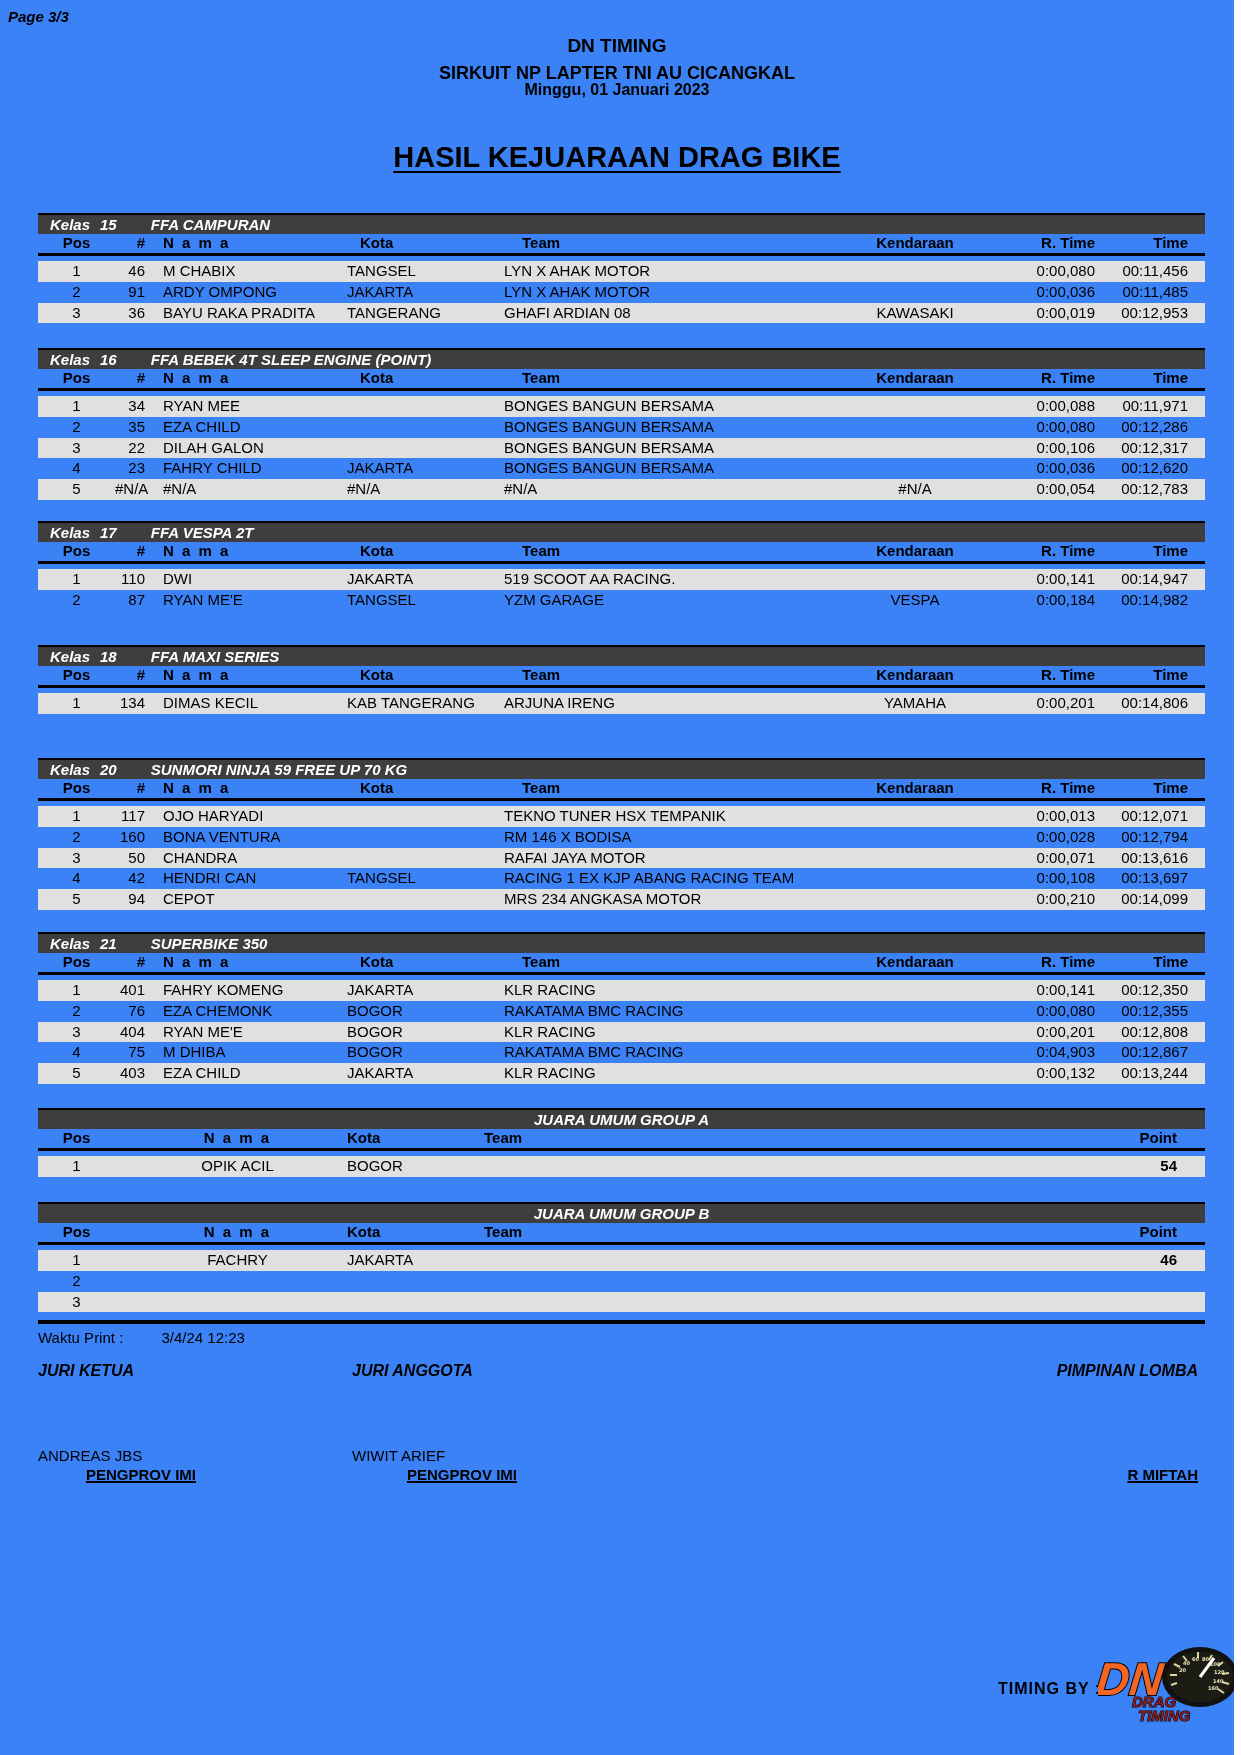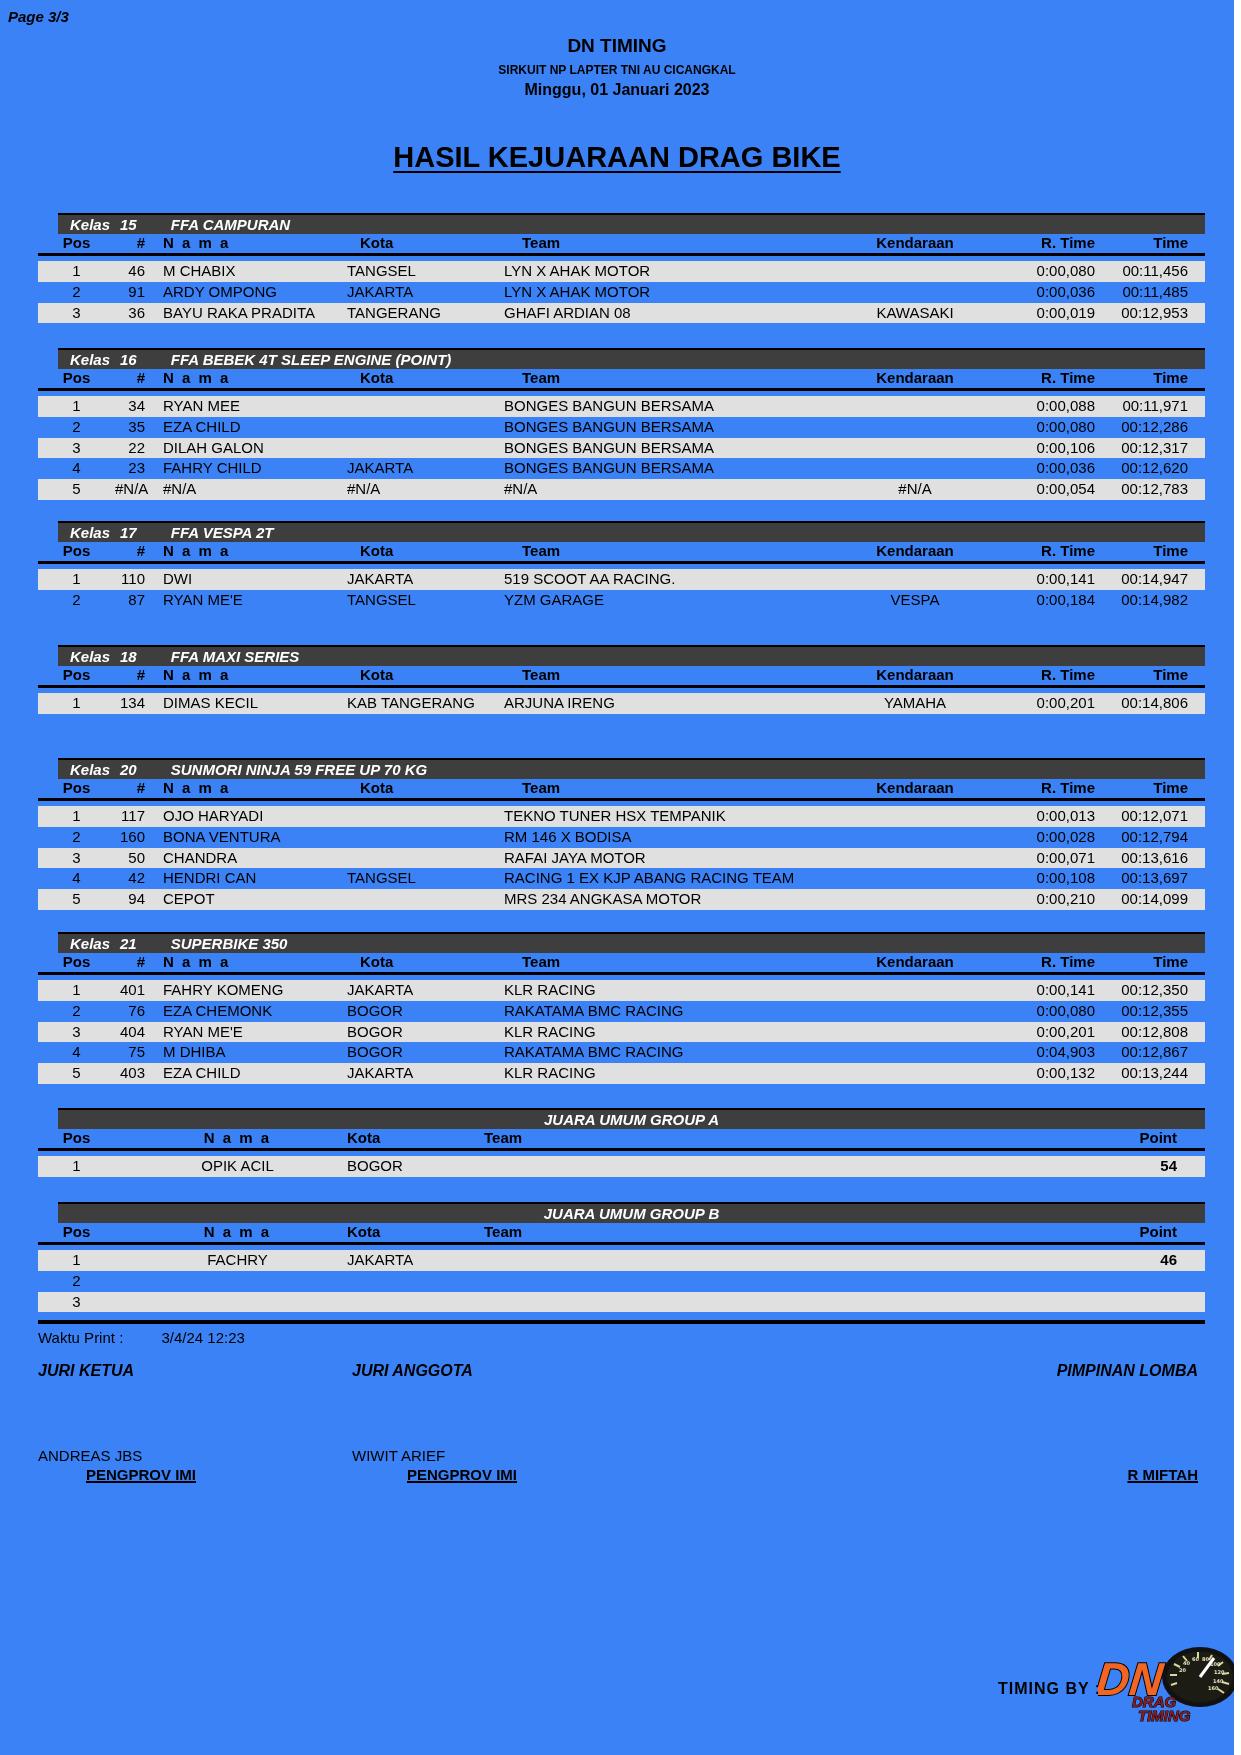--- a/index.html
+++ b/index.html
@@ -4,30 +4,30 @@
 <style>
   html,body{margin:0;padding:0;background:#fff;}
   .page{position:relative;width:1234px;height:1755px;background:#3b82f6;overflow:hidden;
         font-family:"Liberation Sans",sans-serif;color:#000;}
 
   .page-num{position:absolute;top:8px;left:8px;font-size:15px;font-weight:bold;font-style:italic;}
 
   .doc-header{position:absolute;top:36px;left:0;width:100%;text-align:center;line-height:1;}
   .doc-org{font-size:19px;font-weight:bold;margin-bottom:9px;}
   .doc-event{font-size:22px;font-weight:bold;margin-bottom:8px;letter-spacing:0.5px;}
-  .doc-venue{font-size:12px;font-weight:bold;margin-bottom:6px;}
+  .doc-venue{font-size:18px;font-weight:bold;}
   .doc-date{font-size:16px;font-weight:bold;}
 
   .doc-title{position:absolute;top:141px;left:0;width:100%;text-align:center;
              font-size:29px;font-weight:bold;}
   .doc-title span{text-decoration:underline;text-decoration-thickness:2px;text-underline-offset:4px;}
 
   .tbl{position:absolute;left:38px;width:1167px;}
   .bar{height:19px;background:#3e3e3e;border-top:2px solid #000;color:#fff;
-       font-weight:bold;font-style:italic;font-size:15px;line-height:19px;white-space:nowrap;margin-left:20px;}
+       font-weight:bold;font-style:italic;font-size:15px;line-height:19px;white-space:nowrap;}
   .bar .kelas-label{margin-left:12px;}
   .bar .kelas-number{margin-left:10px;}
   .bar .class-name{margin-left:34px;}
   .juara .bar{text-align:center;}
 
   .thead{display:flex;height:19px;line-height:17px;border-bottom:3px solid #000;
          font-weight:bold;font-size:15px;white-space:nowrap;}
   .rows{margin-top:5px;}
   .row{display:flex;height:20.8px;line-height:20.8px;font-size:15px;white-space:nowrap;}
   .row:nth-child(odd){background:#e0e0e0;}

